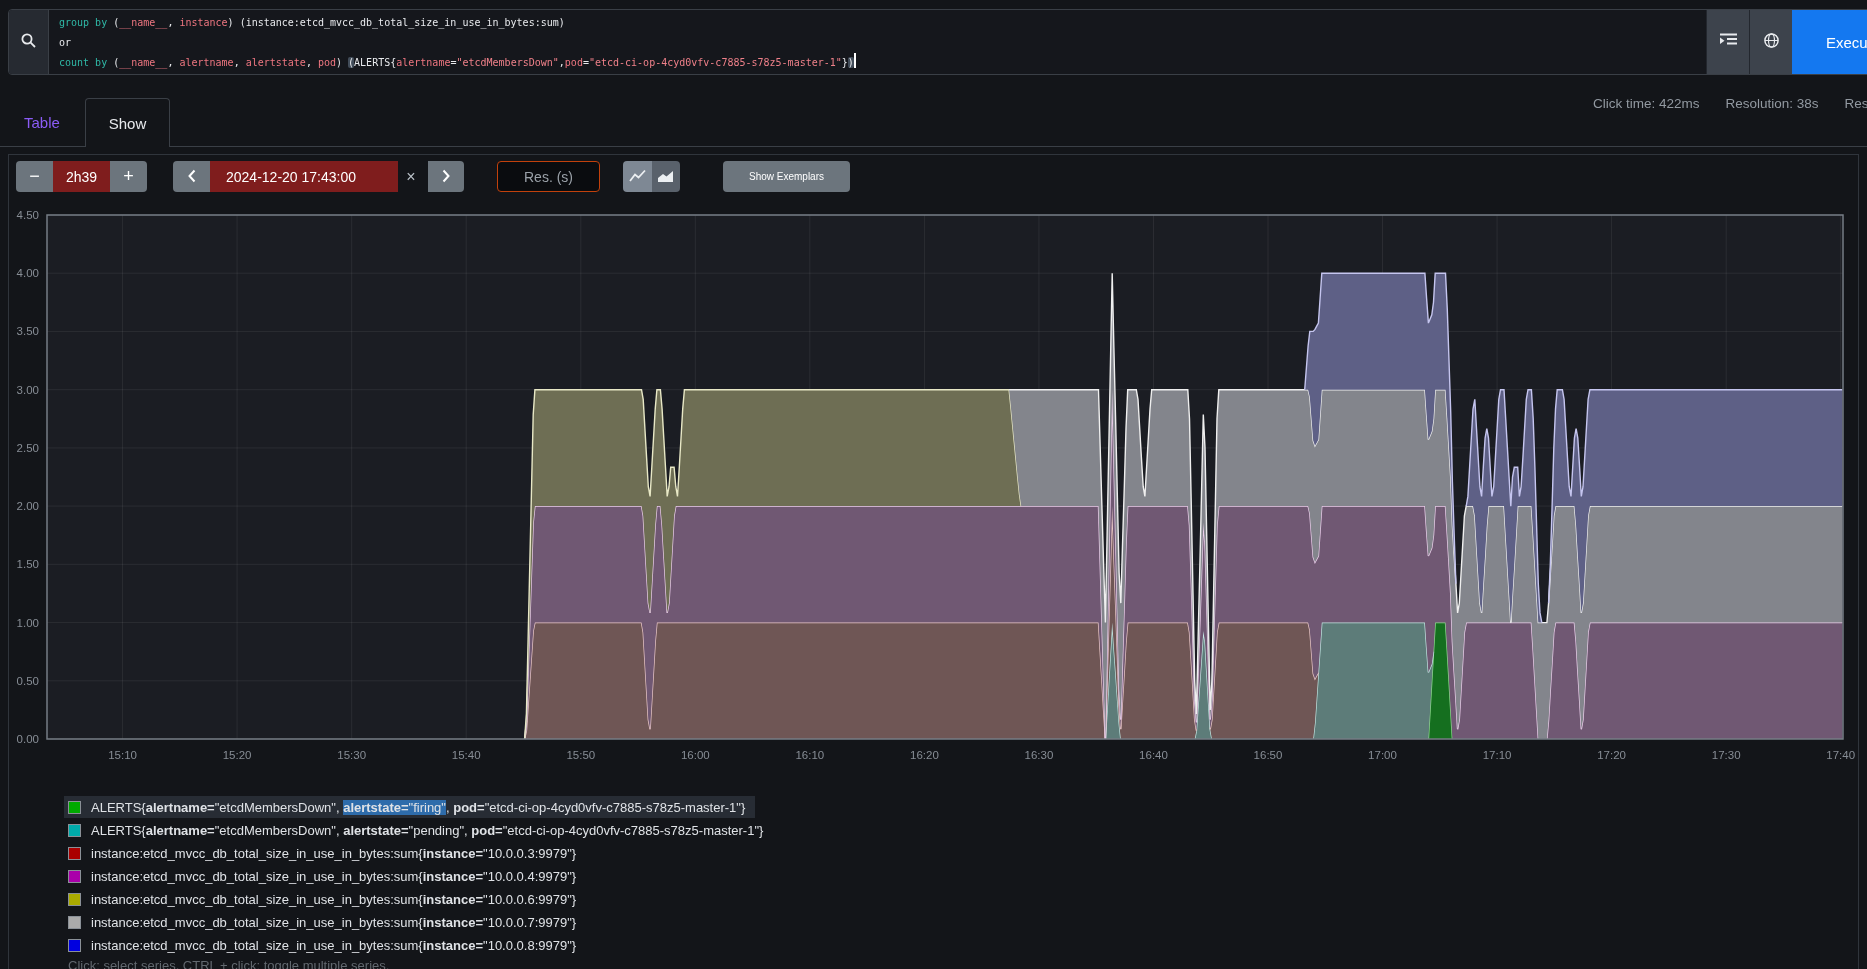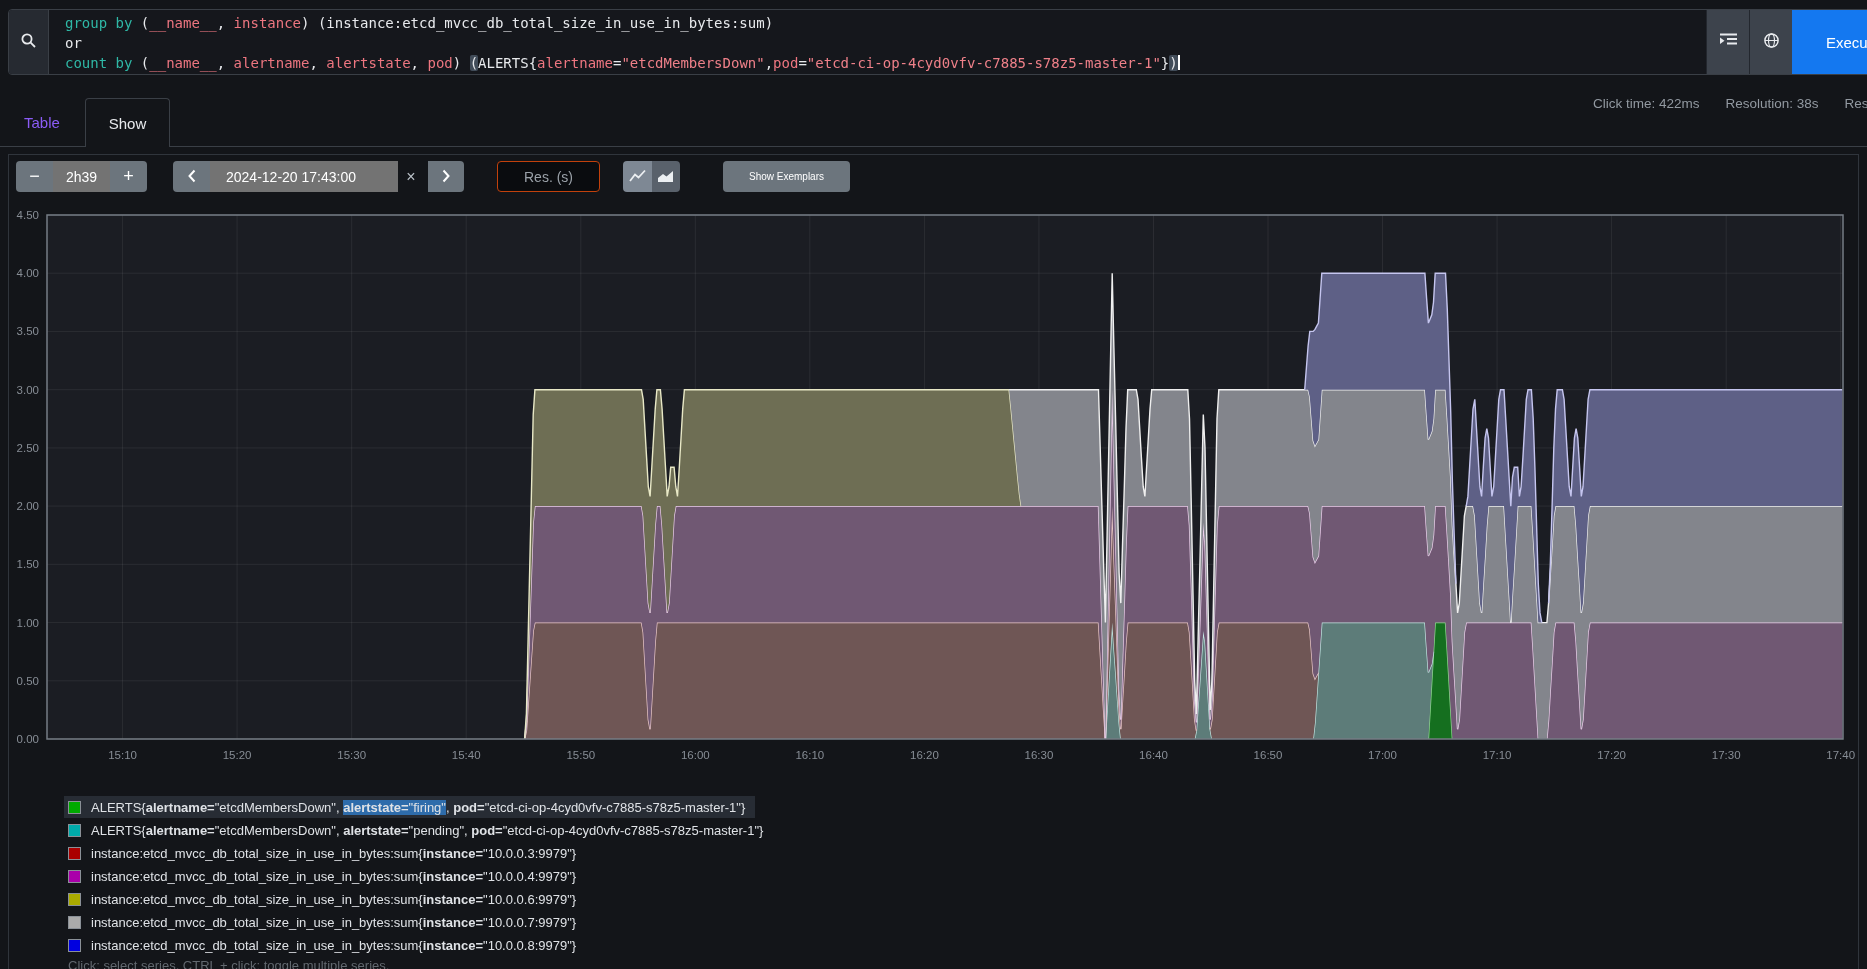--- a/index.html
+++ b/index.html
@@ -5,22 +5,22 @@
   *{box-sizing:border-box;margin:0;padding:0}
   html,body{width:1867px;height:969px;overflow:hidden;background:#131519;
     font-family:"Liberation Sans",sans-serif;color:#e8eaed}
   #stage{position:relative;width:1867px;height:969px}
 
   
   .querybox{position:absolute;left:8px;top:9px;width:1908px;height:66px;display:flex;
     border:1px solid #3a3f46;border-radius:4px;background:#15171c;overflow:hidden}
   .qicon{width:40px;background:#262a31;border-right:1px solid #3a3f46;display:flex;
     align-items:center;justify-content:center;flex:0 0 auto}
-  .qtext{width:1657px;flex:0 0 auto;padding:3px 16px;font-family:"DejaVu Sans Mono",monospace;
-    font-size:14px;line-height:20px;white-space:pre;cursor:text}
+  .qtext{width:1657px;flex:0 0 auto;padding:3px 10px;font-family:"DejaVu Sans Mono",monospace;
+    font-size:10px;line-height:20px;white-space:pre;cursor:text}
   .qbtn{width:43px;flex:0 0 auto;background:#3d434c;border-left:1px solid #23272e;
     display:flex;align-items:center;justify-content:center;cursor:pointer}
   .execbtn{width:122px;flex:0 0 auto;background:#1478f0;color:#fff;font-size:15px;
     display:flex;align-items:center;justify-content:center;cursor:pointer}
   .tok-k{color:#2fb8a6}.tok-l{color:#ee7680}.tok-s{color:#ef8089}.tok-p{color:#e8eaed}
   .tok-h{color:#e8eaed;background:#414c59;border-radius:2px}
   .qcursor{display:inline-block;width:2px;height:15px;background:#fff;vertical-align:-2px}
 
   
   .stats{position:absolute;top:96px;left:1593px;display:flex;gap:26px;white-space:nowrap;
@@ -35,21 +35,21 @@
     display:flex;align-items:center;justify-content:center;font-size:15px;cursor:pointer}
 
   
   .gpanel{position:absolute;left:8px;top:154px;width:1851px;height:815px;
     border:1px solid #30353c;border-bottom:none}
 
   
   .ctr{position:absolute;top:161px;height:31px;display:flex;align-items:center;
     justify-content:center;font-size:10px;cursor:pointer;z-index:3}
   .gbtn{background:#6c757d;color:#fff}
-  input.blk{position:absolute;top:161px;height:31px;background:#737373;border:none;color:#fff;
+  input.blk{position:absolute;top:161px;height:31px;background:#7f1d1d;border:none;color:#fff;
     text-align:center;font-size:14px;font-family:"Liberation Sans",sans-serif;z-index:3}
   #in-res{background:#0a0c0f;border:1px solid #c2410c;border-radius:4px}
   #in-res::placeholder{color:#9aa1a8;opacity:1}
 
   
   .legend{position:absolute;left:64px;top:796px;font-size:13px;z-index:2;color:#dfe2e6;list-style:none}
   .lrow{display:flex;align-items:center;height:22px;margin-bottom:1px;width:max-content;
     padding:0 10px 0 4px;cursor:pointer;white-space:pre}
   .lrow.hl{background:#272c34}
   .sw{width:13px;height:13px;border:1px solid #8a9097;margin-right:10px;flex:0 0 auto}

